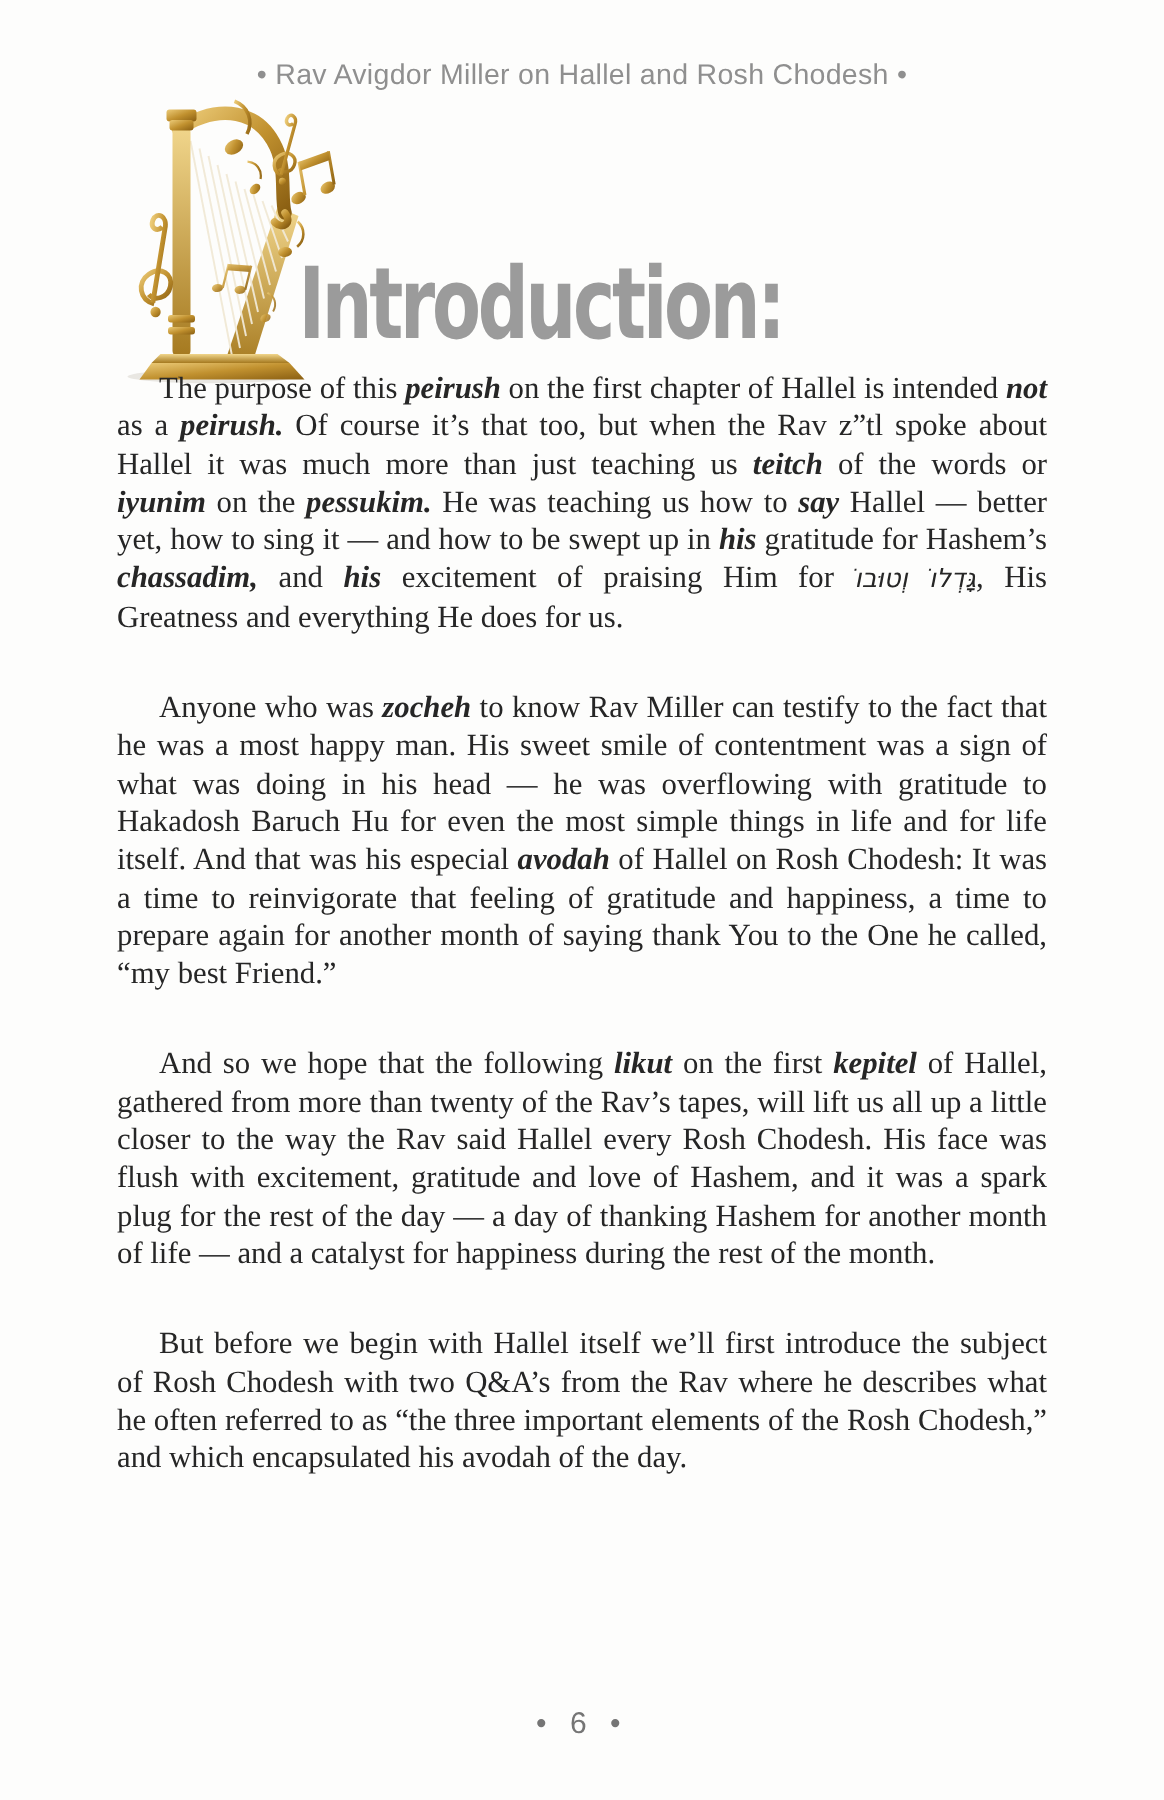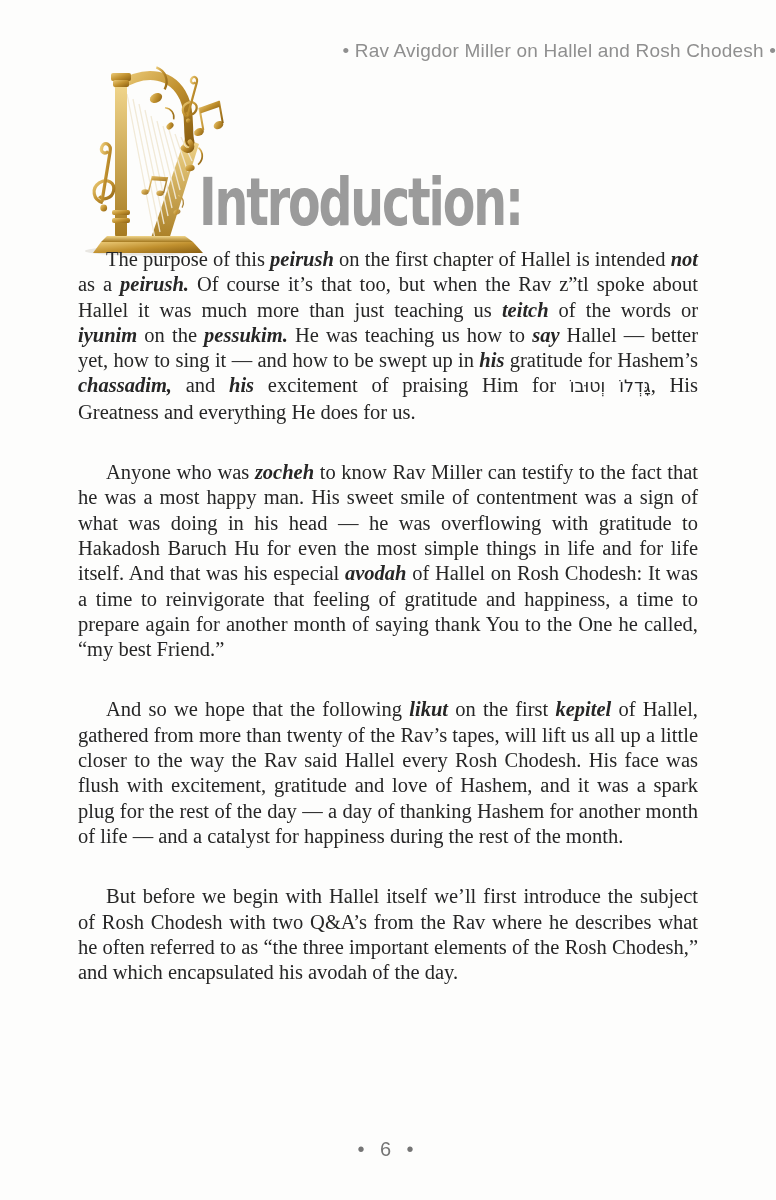--- a/index.html
+++ b/index.html
@@ -9,21 +9,21 @@
     height: 1200px;
     background: #fdfdfc;
     overflow: hidden;
     font-family: "Liberation Serif", serif;
   }
   .running-header {
     position: absolute;
     top: 40px;
     left: 0;
     width: 776px;
-    text-align: right;
+    text-align: center;
     font-family: "Liberation Sans", sans-serif;
     font-size: 19px;
     color: #8f8f8f;
     letter-spacing: 0.2px;
   }
   .hero { position: absolute; left: 69px; top: 60px; width: 560px; height: 200px; }
   .harp-svg { position: absolute; left: 0; top: 0; }
   .intro-title {
     position: absolute;
     left: 130px;
@@ -48,20 +48,21 @@
     line-height: 25.3px;
     color: #262626;
     text-align: justify;
   }
   .content p { margin: 0 0 35px 0; text-indent: 28px; }
   .content em.bi { font-weight: bold; }
   .content span.heb {
     font-family: "DejaVu Sans", sans-serif;
     font-size: 0.85em;
     font-weight: normal;
+    font-style: italic;
   }
   .page-footer {
     position: absolute;
     top: 1138px;
     left: 0;
     width: 776px;
     text-align: center;
     font-family: "Liberation Sans", sans-serif;
     font-size: 20px;
     color: #757575;

